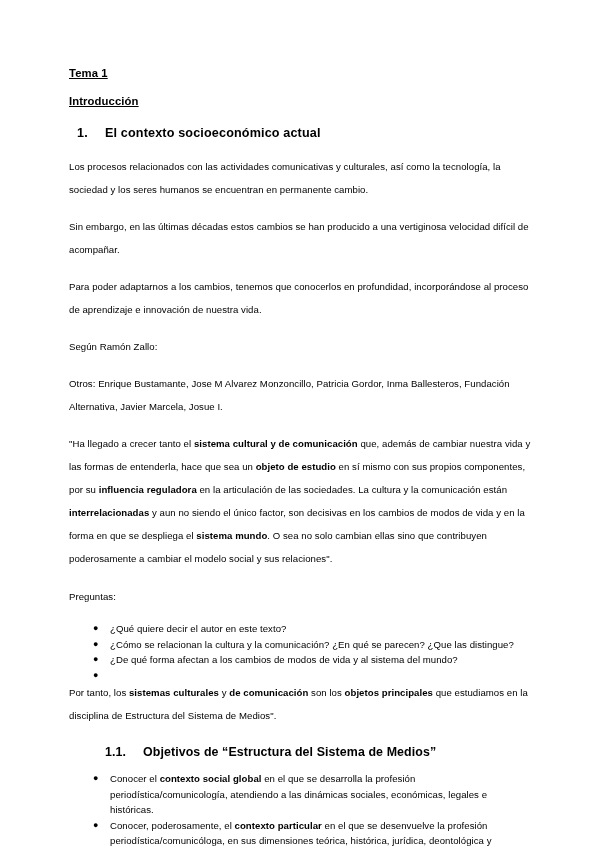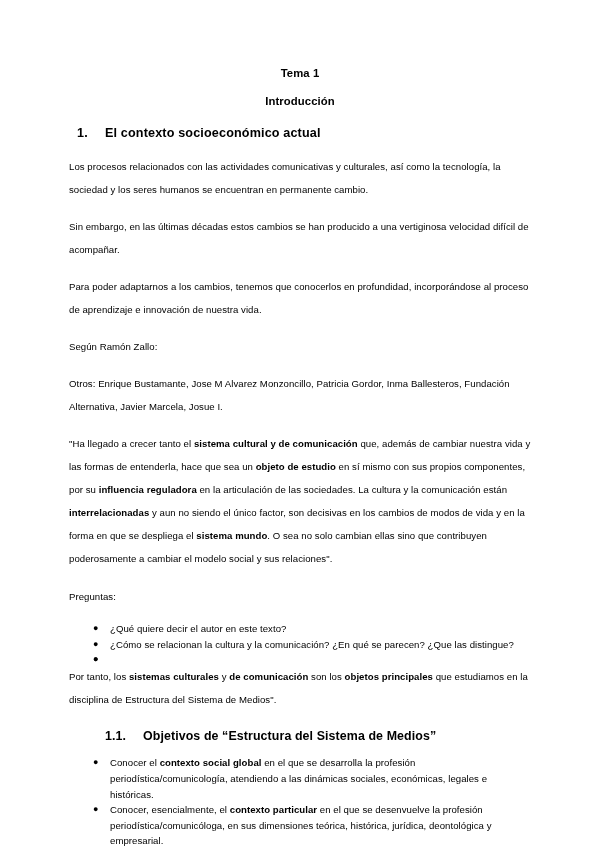--- a/index.html
+++ b/index.html
@@ -21,25 +21,26 @@
     overflow: hidden;
   }
   .content {
     position: absolute;
     left: 69px;
     top: 66px;
     width: 462px;
   }
   .doc-title,
   .doc-subtitle {
-    text-align: center;
+    text-align: left;
     font-weight: bold;
     font-size: 11.3px;
     line-height: 1.25;
     letter-spacing: 0.1px;
+    text-decoration: underline;
   }
   .doc-title { margin: 0 0 14px 0; }
   .doc-subtitle { margin: 0 0 18px 0; }
 
   .h1 {
     display: flex;
     align-items: baseline;
     font-weight: bold;
     font-size: 12.6px;
     letter-spacing: 0.15px;
@@ -124,30 +125,30 @@
     <p class="para">Según Ramón Zallo:</p>
     <p class="para">Otros: Enrique Bustamante, Jose M Alvarez Monzoncillo, Patricia Gordor, Inma Ballesteros, Fundación Alternativa, Javier Marcela, Josue I.</p>
 
     <p class="para quote-block"><span>"Ha llegado a crecer tanto el </span><b>sistema cultural y de comunicación</b><span> que, además de cambiar nuestra vida y las formas de entenderla, hace que sea un </span><b>objeto de estudio</b><span> en sí mismo con sus propios componentes, por su </span><b>influencia reguladora</b><span> en la articulación de las sociedades. La cultura y la comunicación están </span><b>interrelacionadas</b><span> y aun no siendo el único factor, son decisivas en los cambios de modos de vida y en la forma en que se despliega el </span><b>sistema mundo</b><span>. O sea no solo cambian ellas sino que contribuyen poderosamente a cambiar el modelo social y sus relaciones".</span></p>
 
     <p class="para tight">Preguntas:</p>
 
     <ul class="bullets">
       <li><span class="dot">●</span><span>¿Qué quiere decir el autor en este texto?</span></li>
       <li><span class="dot">●</span><span>¿Cómo se relacionan la cultura y la comunicación? ¿En qué se parecen? ¿Que las distingue?</span></li>
-      <li><span class="dot">●</span></li>
+      <li><span class="dot">●</span><span>¿De qué forma afectan a los cambios de modos de vida y al sistema del mundo?</span></li>
       <li><span class="dot">●</span></li>
     </ul>
 
     <p class="para"><span>Por tanto, los </span><b>sistemas culturales</b><span> y </span><b>de comunicación</b><span> son los </span><b>objetos principales</b><span> que estudiamos en la disciplina de Estructura del Sistema de Medios".</span></p>
 
     <div class="h2">
       <span class="num">1.1.</span>
       <span class="txt">Objetivos de “Estructura del Sistema de Medios”</span>
     </div>
 
     <ul class="bullets second-list">
       <li><span class="dot">●</span><span>Conocer el </span><b>contexto social global</b><span> en el que se desarrolla la profesión periodística/comunicología, atendiendo a las dinámicas sociales, económicas, legales e históricas.</span></li>
-      <li><span class="dot">●</span><span>Conocer, esencialmente, el </span><b>contexto particular</b><span> en el que se desenvuelve la profesión periodística/comunicóloga, en sus dimensiones teórica, histórica, jurídica, deontológica y empresarial.</span></li>
+      <li><span class="dot">●</span><span>Conocer, poderosamente, el </span><b>contexto particular</b><span> en el que se desenvuelve la profesión periodística/comunicóloga, en sus dimensiones teórica, histórica, jurídica, deontológica y empresarial.</span></li>
     </ul>
 
   </div>
 </div>
 
 </body></html>

